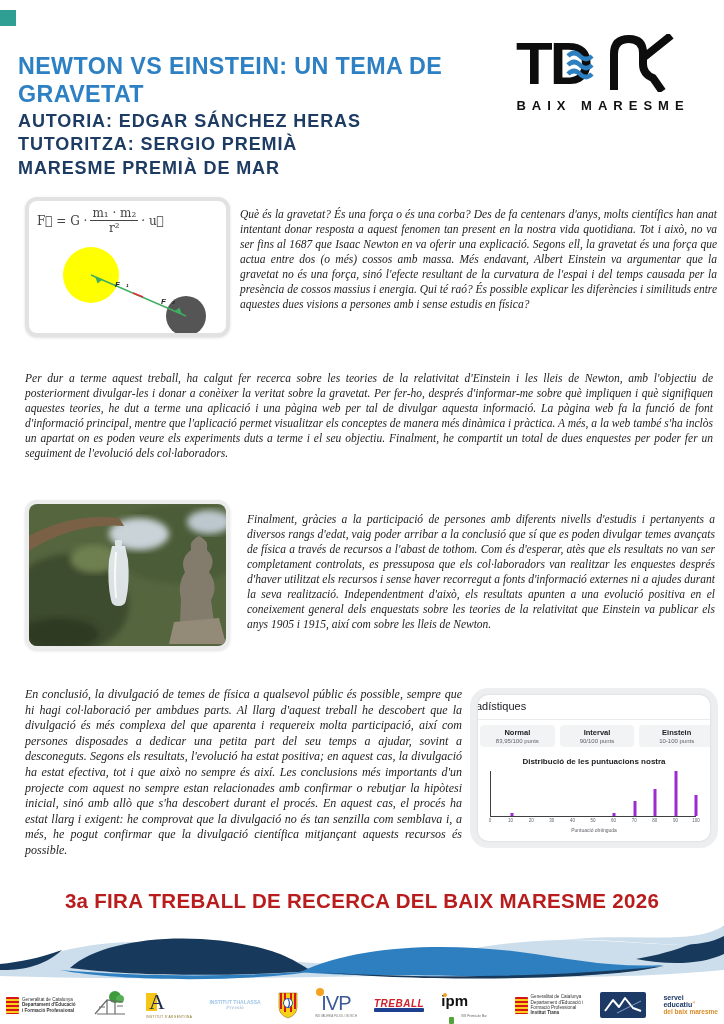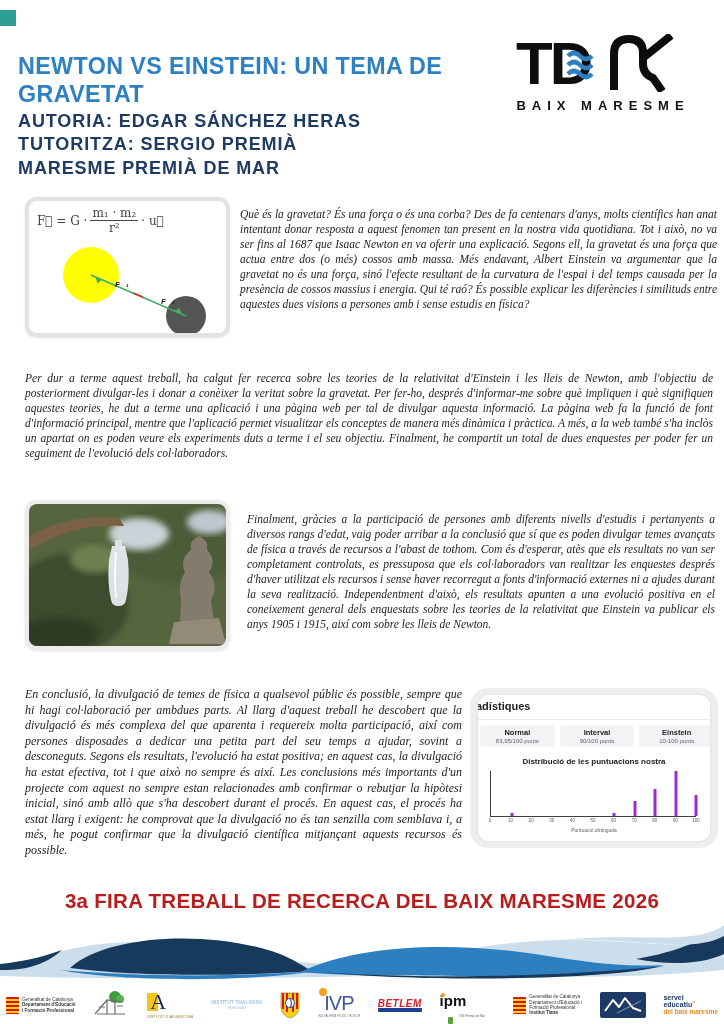--- a/index.html
+++ b/index.html
@@ -36,21 +36,21 @@
   #para-1{left:240px;top:207px;width:477px;}
   #para-2{left:25px;top:371px;width:688px;}
   #para-3{left:247px;top:512px;width:468px;}
   #para-4{left:25px;top:687px;width:437px;font-size:12px;}
 
   
   .stats-outer{position:absolute;left:470px;top:688px;width:248px;height:160px;
     background:#eceef0;border-radius:18px;padding:0;}
   .stats-card{position:absolute;left:8px;top:7px;right:8px;bottom:7px;background:#fff;
     border-radius:10px;overflow:hidden;box-shadow:0 0 2px rgba(0,0,0,.15);}
-  .stats-title{position:absolute;left:-2px;top:5px;font-size:11px;font-weight:bold;color:#202124;}
+  .stats-title{position:absolute;left:-2px;top:5px;font-size:11px;font-weight:normal;color:#202124;}
   .stats-divider{position:absolute;left:0;right:0;top:24px;height:1px;background:#e8eaed;}
   .chips{position:absolute;left:2px;right:-4px;top:30px;display:flex;gap:5px;}
   .chip{flex:1;background:#f1f3f4;border-radius:4px;padding:3px 14px;text-align:center;}
   .chip-label{font-size:7.5px;font-weight:bold;color:#202124;}
   .chip-value{font-size:6px;color:#5f6368;margin-top:1px;}
   .chart-title{position:absolute;left:0;right:0;top:62px;text-align:center;
     font-size:8px;font-weight:bold;color:#202124;}
   .plot{position:absolute;left:12px;right:14px;top:76px;bottom:24px;
     border-left:1.3px solid #3c4043;border-bottom:1.3px solid #3c4043;}
   .plot .bar{position:absolute;bottom:0;width:3px;transform:translateX(-50%);}
@@ -270,21 +270,21 @@
       <path d="M10,8 q3,4 0,9" stroke="#2a58a8" stroke-width="1.2" fill="none"></path>
     </svg>
 
     <div class="ivp">
       <div class="dot"></div>
       <div class="txt">IVP</div>
       <div class="cap">INS VALERIÀ PUJOL I BOSCH</div>
     </div>
 
     <div class="betlem">
-      <div class="txt">BETLEM</div>
+      <div class="txt">TREBALL</div>
       <div class="bar"></div>
     </div>
 
     <div class="ipm" style="width:56px;height:26px;">
       <span class="txt">ipm</span>
       <span class="dot"></span>
       <span class="leaf"></span>
       <span class="cap">INS Premià de Mar</span>
     </div>
 

